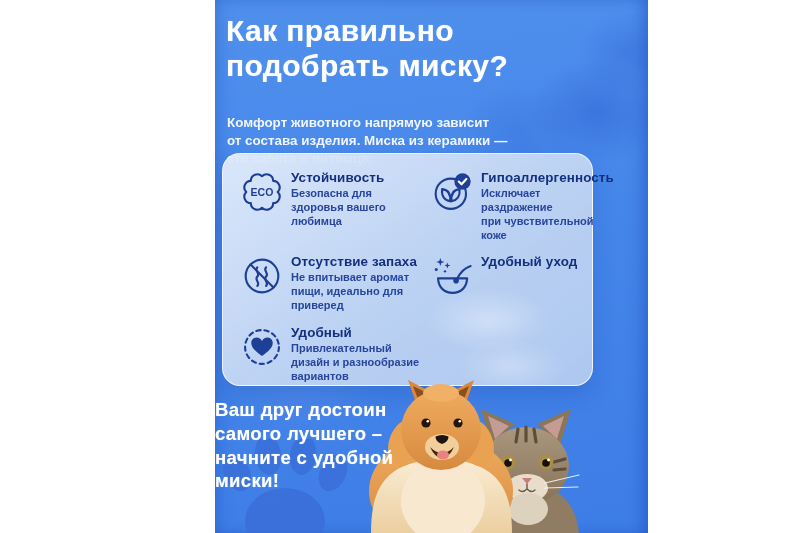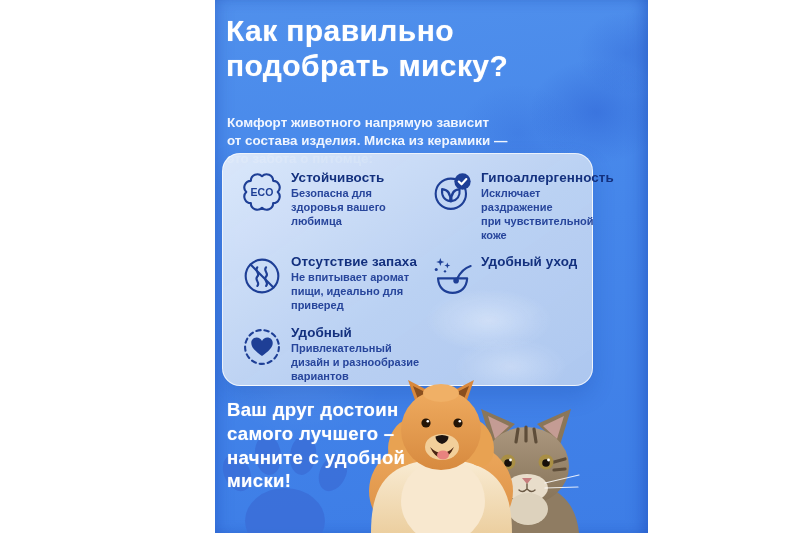--- a/index.html
+++ b/index.html
@@ -38,21 +38,21 @@
     padding:16px 8px 8px 18px;
     display:grid;grid-template-columns:188px 1fr;grid-auto-rows:auto;
     column-gap:2px;row-gap:12px;
   }
   .feature{display:flex;gap:8px;align-items:flex-start;}
   .ficon{flex:0 0 42px;width:42px;height:42px;margin-top:1px;}
   .ficon svg{display:block;}
   .ftitle{font-size:13.4px;font-weight:800;color:#13307e;margin-bottom:2px;letter-spacing:.1px;}
   .fdesc{font-size:11px;font-weight:600;color:#27459b;line-height:1.26;white-space:pre-line;}
   .footer-text{
-    position:absolute;top:398px;left:12px;color:#ffffff;
+    position:absolute;top:398px;left:0;color:#ffffff;
     font-size:18.6px;font-weight:800;line-height:1.28;letter-spacing:.3px;
     white-space:pre-line;z-index:5;text-shadow:0 0 1px rgba(255,255,255,.5);
   }
   .paw{position:absolute;left:-4px;bottom:-16px;width:152px;height:110px;z-index:1;opacity:.88;filter:blur(.4px);}
   .pets{position:absolute;left:0;bottom:0;width:387px;height:170px;z-index:3;}
   .stroke-ic{stroke:#1e3f96;stroke-width:1.8;fill:none;stroke-linecap:round;stroke-linejoin:round;}
 </style>
 </head>
 <body>
 

